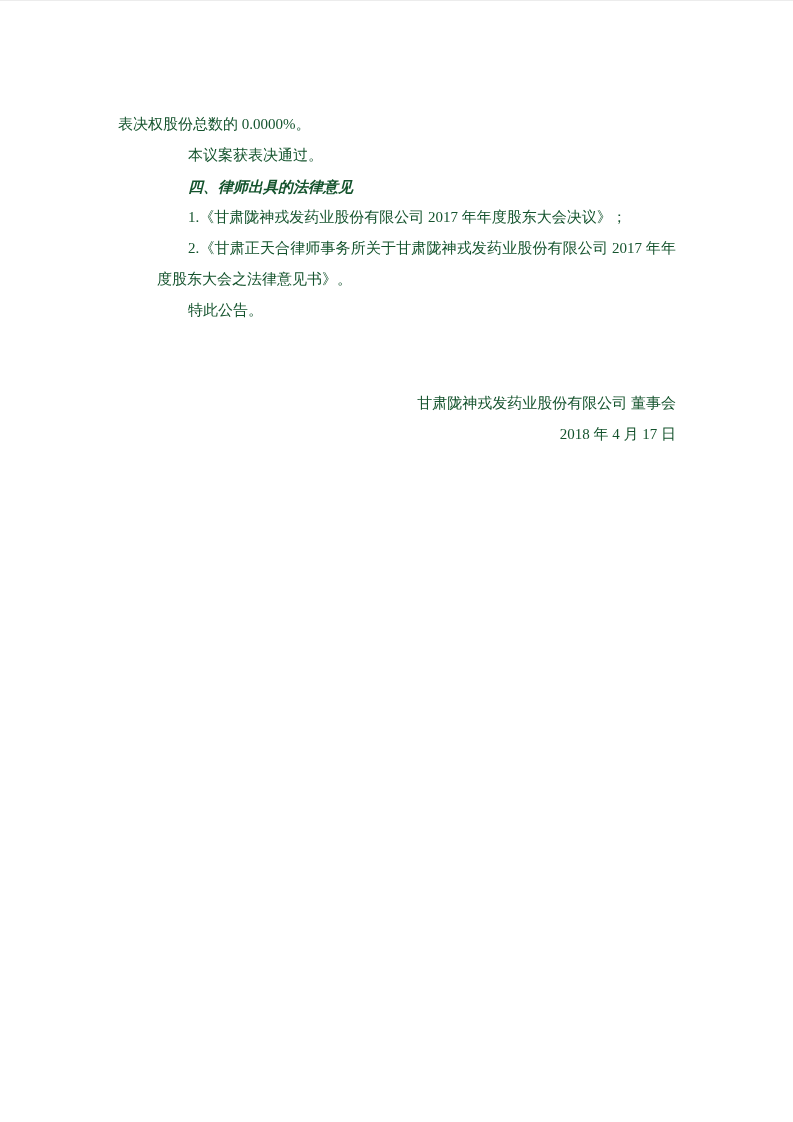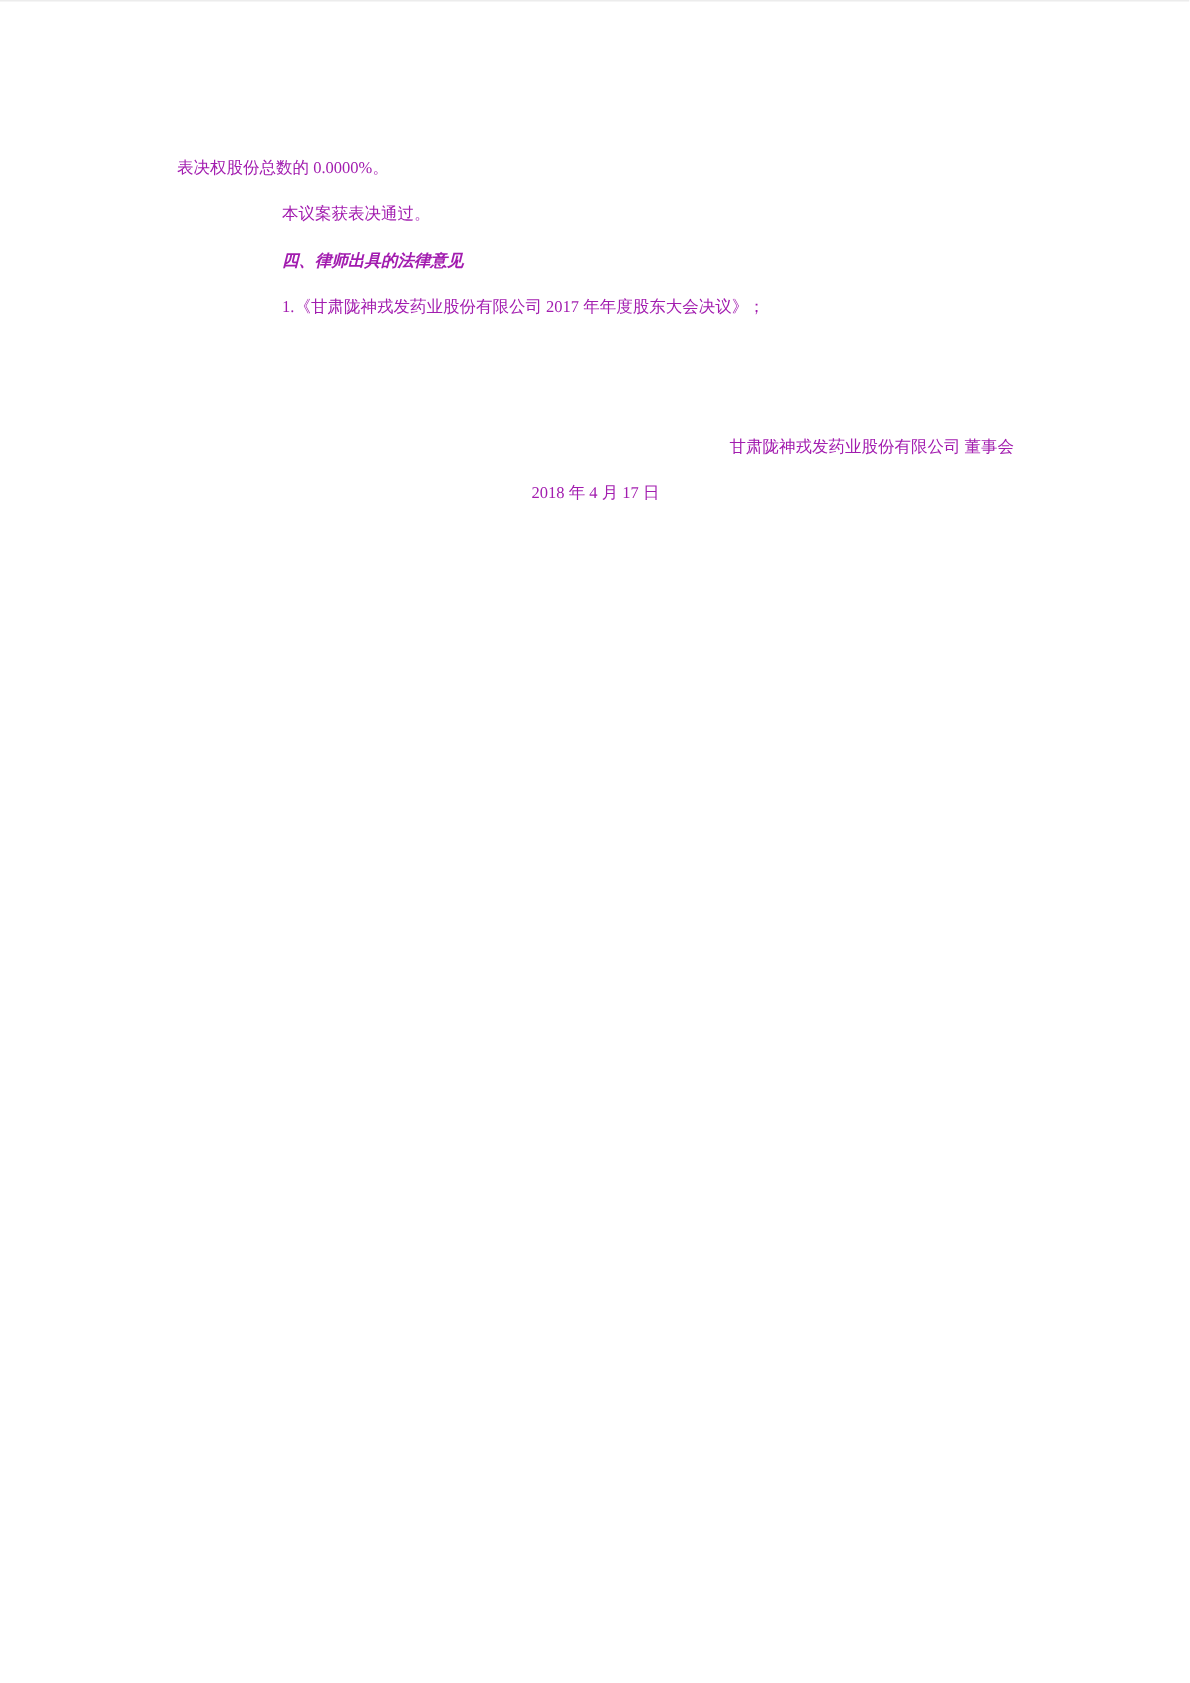--- a/index.html
+++ b/index.html
@@ -12,25 +12,25 @@
     width: 793px;
     height: 1122px;
     background: #ffffff;
     overflow: hidden;
     border-top: 1px solid #ececec;
     font-family: "Liberation Serif", "DejaVu Serif", serif;
   }
   .content {
     position: absolute;
     left: 118px;
-    top: 96px;
+    top: 108px;
     width: 558px;
-    font-size: 11px;
+    font-size: 15px;
     line-height: 31px;
-    color: #a21caf;
+    color: #14532d;
     text-align: justify;
   }
   .content p {
     margin: 0;
     padding: 0;
   }
   p.para-indent {
     text-indent: 31px;
     margin-left: 39px;
   }
@@ -39,33 +39,35 @@
     font-family: "Liberation Sans", "DejaVu Sans", sans-serif;
     font-style: italic;
   }
   .signature {
     margin-top: 62px;
   }
   .sig-company {
     text-align: right;
   }
   .sig-date {
-    text-align: center;
+    text-align: right;
     padding-right: 46px;
   }
 </style>
 </head>
 <body>
 
 <div class="page">
   <div class="content">
     <div id="paragraphs">
         <p class="para-body">表决权股份总数的 0.0000%。</p>
         <p class="para-body para-indent">本议案获表决通过。</p>
         <p class="para-heading para-indent">四、律师出具的法律意见</p>
         <p class="para-body para-indent">1.《甘肃陇神戎发药业股份有限公司 2017 年年度股东大会决议》；</p>
+        <p class="para-body para-indent">2.《甘肃正天合律师事务所关于甘肃陇神戎发药业股份有限公司 2017 年年度股东大会之法律意见书》。</p>
+        <p class="para-body para-indent">特此公告。</p>
       </div>
     <div class="signature">
       <p class="sig-company">甘肃陇神戎发药业股份有限公司 董事会</p>
       <p class="sig-date">2018 年 4 月 17 日</p>
     </div>
   </div>
 </div>
 
 </body></html>

